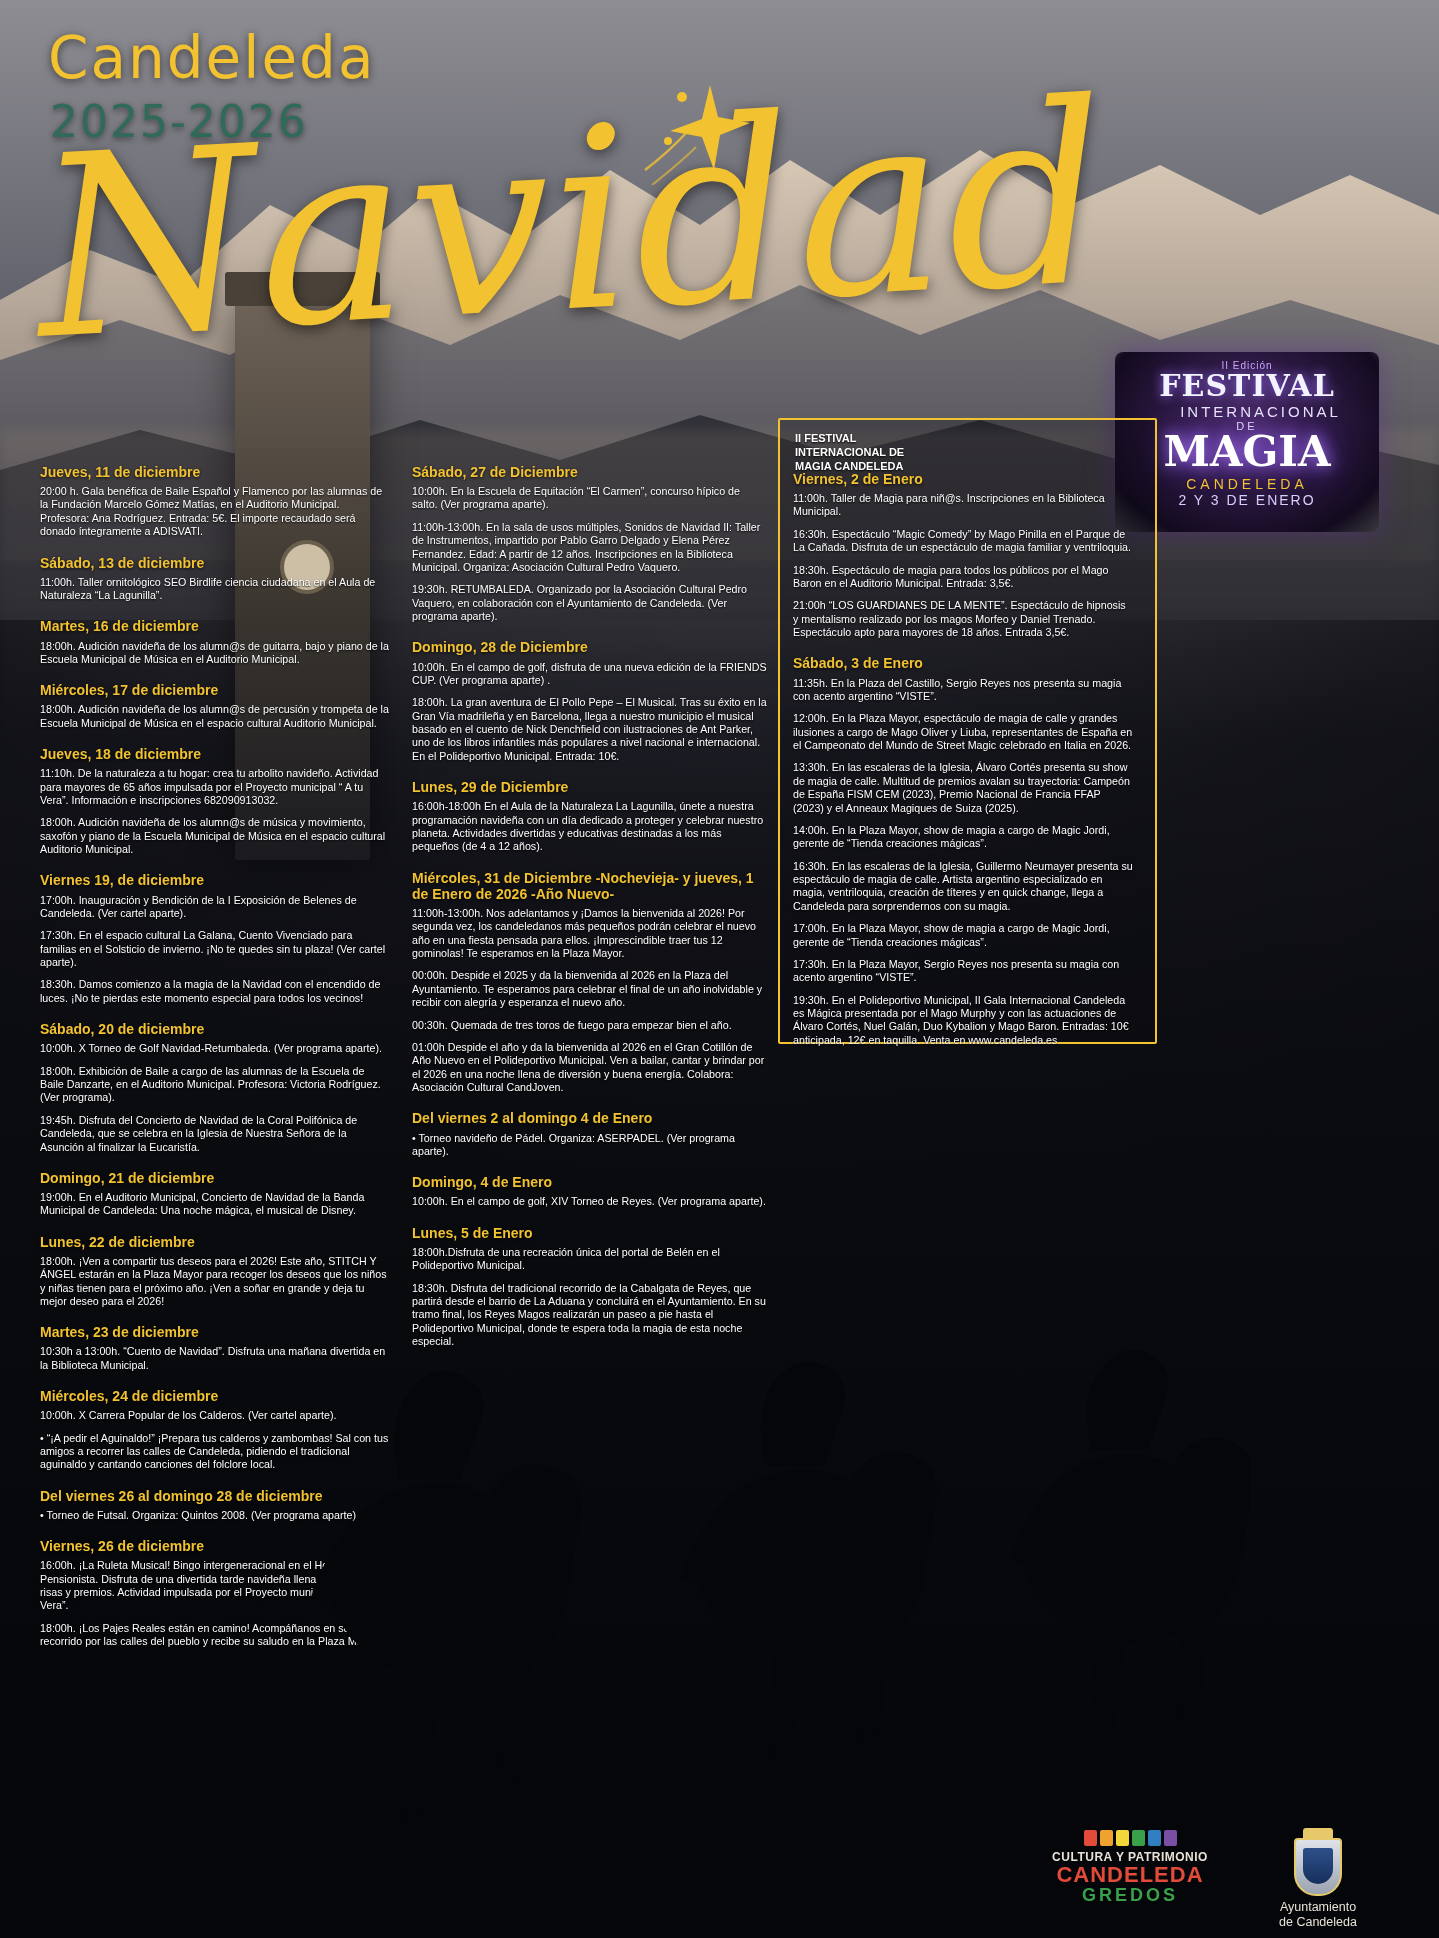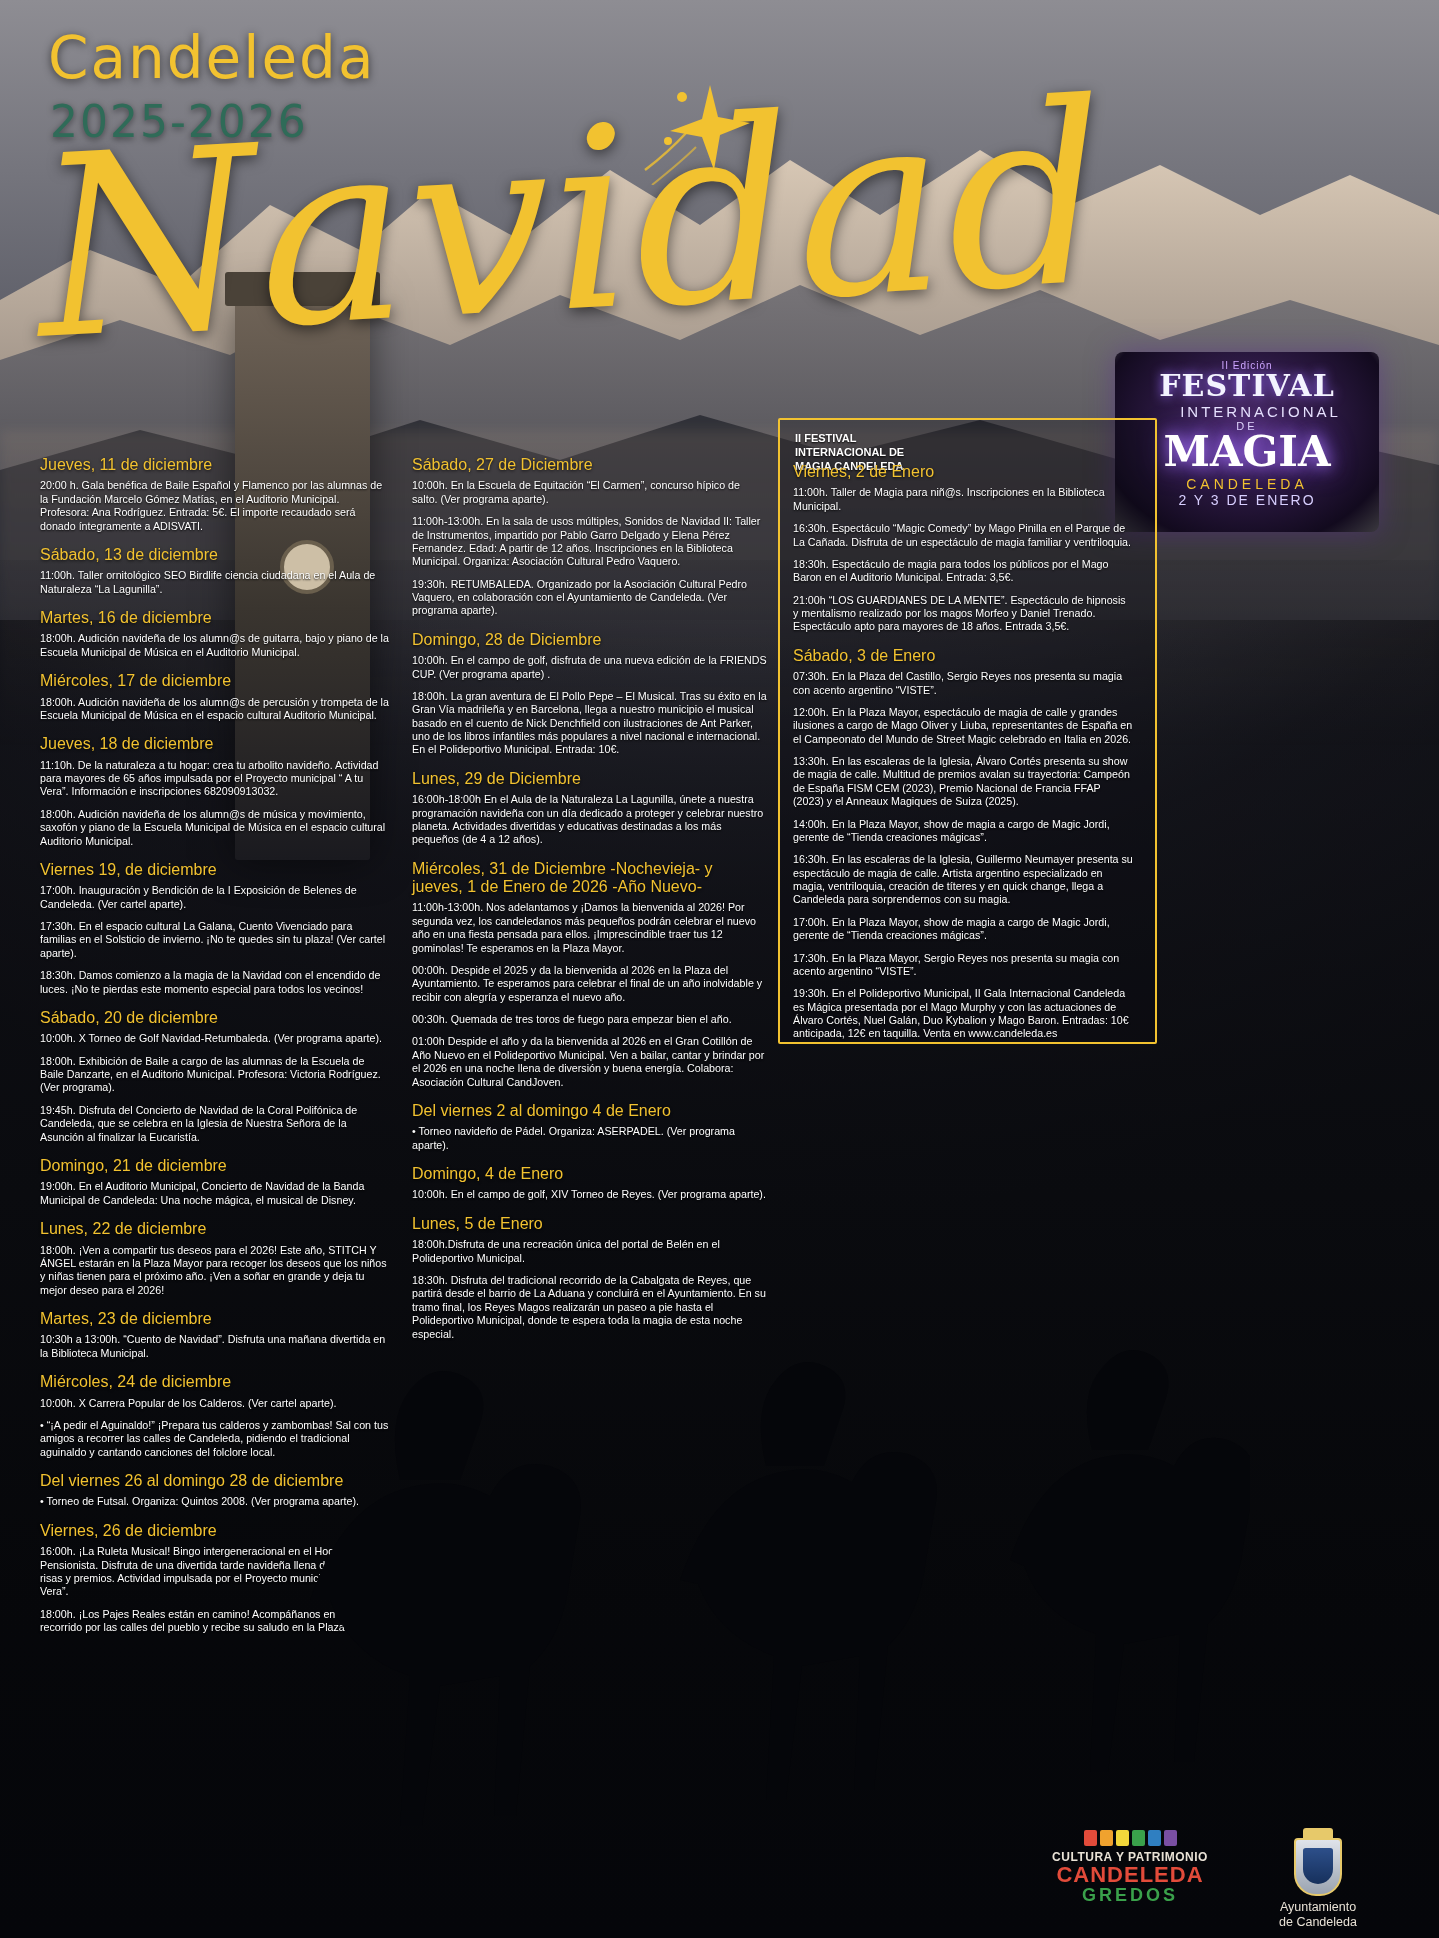--- a/index.html
+++ b/index.html
@@ -58,21 +58,21 @@
     text-shadow:0 2px 6px rgba(0,0,0,.5);
   }
   
   .star{position:absolute;left:640px;top:75px;width:130px;height:110px;}
   
   .col{position:absolute;color:#ffffff;}
   .col1{left:40px;top:448px;width:350px;}
   .col2{left:412px;top:448px;width:355px;}
   .col3{left:793px;top:455px;width:340px;}
   h3.daytitle{
-    color:#f2c230;font-size:16px;margin:8px 0 5px 0;font-weight:normal;
+    color:#f2c230;font-size:14px;margin:16px 0 5px 0;font-weight:bold;
     text-shadow:0 1px 3px rgba(0,0,0,.8);line-height:1.15;
   }
   .evt{font-size:10.7px;line-height:1.25;margin:0 0 9px 0;color:#fff;
     text-shadow:0 1px 2px rgba(0,0,0,.95);}
   .blk{margin-bottom:13px;}
   
   .magicbox{
     position:absolute;left:778px;top:418px;width:375px;height:622px;
     border:2px solid #f2c230;border-radius:2px;
     background:rgba(10,10,16,0.30);
@@ -283,21 +283,21 @@
   <div class="col col3">
       <div class="blk">
         <h3 class="daytitle">Viernes, 2 de Enero</h3>
         <p class="evt">11:00h. Taller de Magia para niñ@s. Inscripciones en la Biblioteca Municipal.</p>
         <p class="evt">16:30h. Espectáculo “Magic Comedy” by Mago Pinilla en el Parque de La Cañada. Disfruta de un espectáculo de magia familiar y ventriloquia.</p>
         <p class="evt">18:30h. Espectáculo de magia para todos los públicos por el Mago Baron en el Auditorio Municipal. Entrada: 3,5€.</p>
         <p class="evt">21:00h “LOS GUARDIANES DE LA MENTE”. Espectáculo de hipnosis y mentalismo realizado por los magos Morfeo y Daniel Trenado. Espectáculo apto para mayores de 18 años. Entrada 3,5€.</p>
       </div>
       <div class="blk">
         <h3 class="daytitle">Sábado, 3 de Enero</h3>
-        <p class="evt">07:30h. En la Plaza del Castillo, Sergio Reyes nos presenta su magia con acento argentino “VISTE”.</p>
+        <p class="evt">11:35h. En la Plaza del Castillo, Sergio Reyes nos presenta su magia con acento argentino “VISTE”.</p>
         <p class="evt">12:00h. En la Plaza Mayor, espectáculo de magia de calle y grandes ilusiones a cargo de Mago Oliver y Liuba, representantes de España en el Campeonato del Mundo de Street Magic celebrado en Italia en 2026.</p>
         <p class="evt">13:30h. En las escaleras de la Iglesia, Álvaro Cortés presenta su show de magia de calle. Multitud de premios avalan su trayectoria: Campeón de España FISM CEM (2023), Premio Nacional de Francia FFAP (2023) y el Anneaux Magiques de Suiza (2025).</p>
         <p class="evt">14:00h. En la Plaza Mayor, show de magia a cargo de Magic Jordi, gerente de “Tienda creaciones mágicas”.</p>
         <p class="evt">16:30h. En las escaleras de la Iglesia, Guillermo Neumayer presenta su espectáculo de magia de calle. Artista argentino especializado en magia, ventriloquia, creación de títeres y en quick change, llega a Candeleda para sorprendernos con su magia.</p>
         <p class="evt">17:00h. En la Plaza Mayor, show de magia a cargo de Magic Jordi, gerente de “Tienda creaciones mágicas”.</p>
         <p class="evt">17:30h. En la Plaza Mayor, Sergio Reyes nos presenta su magia con acento argentino “VISTE”.</p>
         <p class="evt">19:30h. En el Polideportivo Municipal, II Gala Internacional Candeleda es Mágica presentada por el Mago Murphy y con las actuaciones de Álvaro Cortés, Nuel Galán, Duo Kybalion y Mago Baron. Entradas: 10€ anticipada, 12€ en taquilla. Venta en www.candeleda.es</p>
       </div>
     </div>
 

